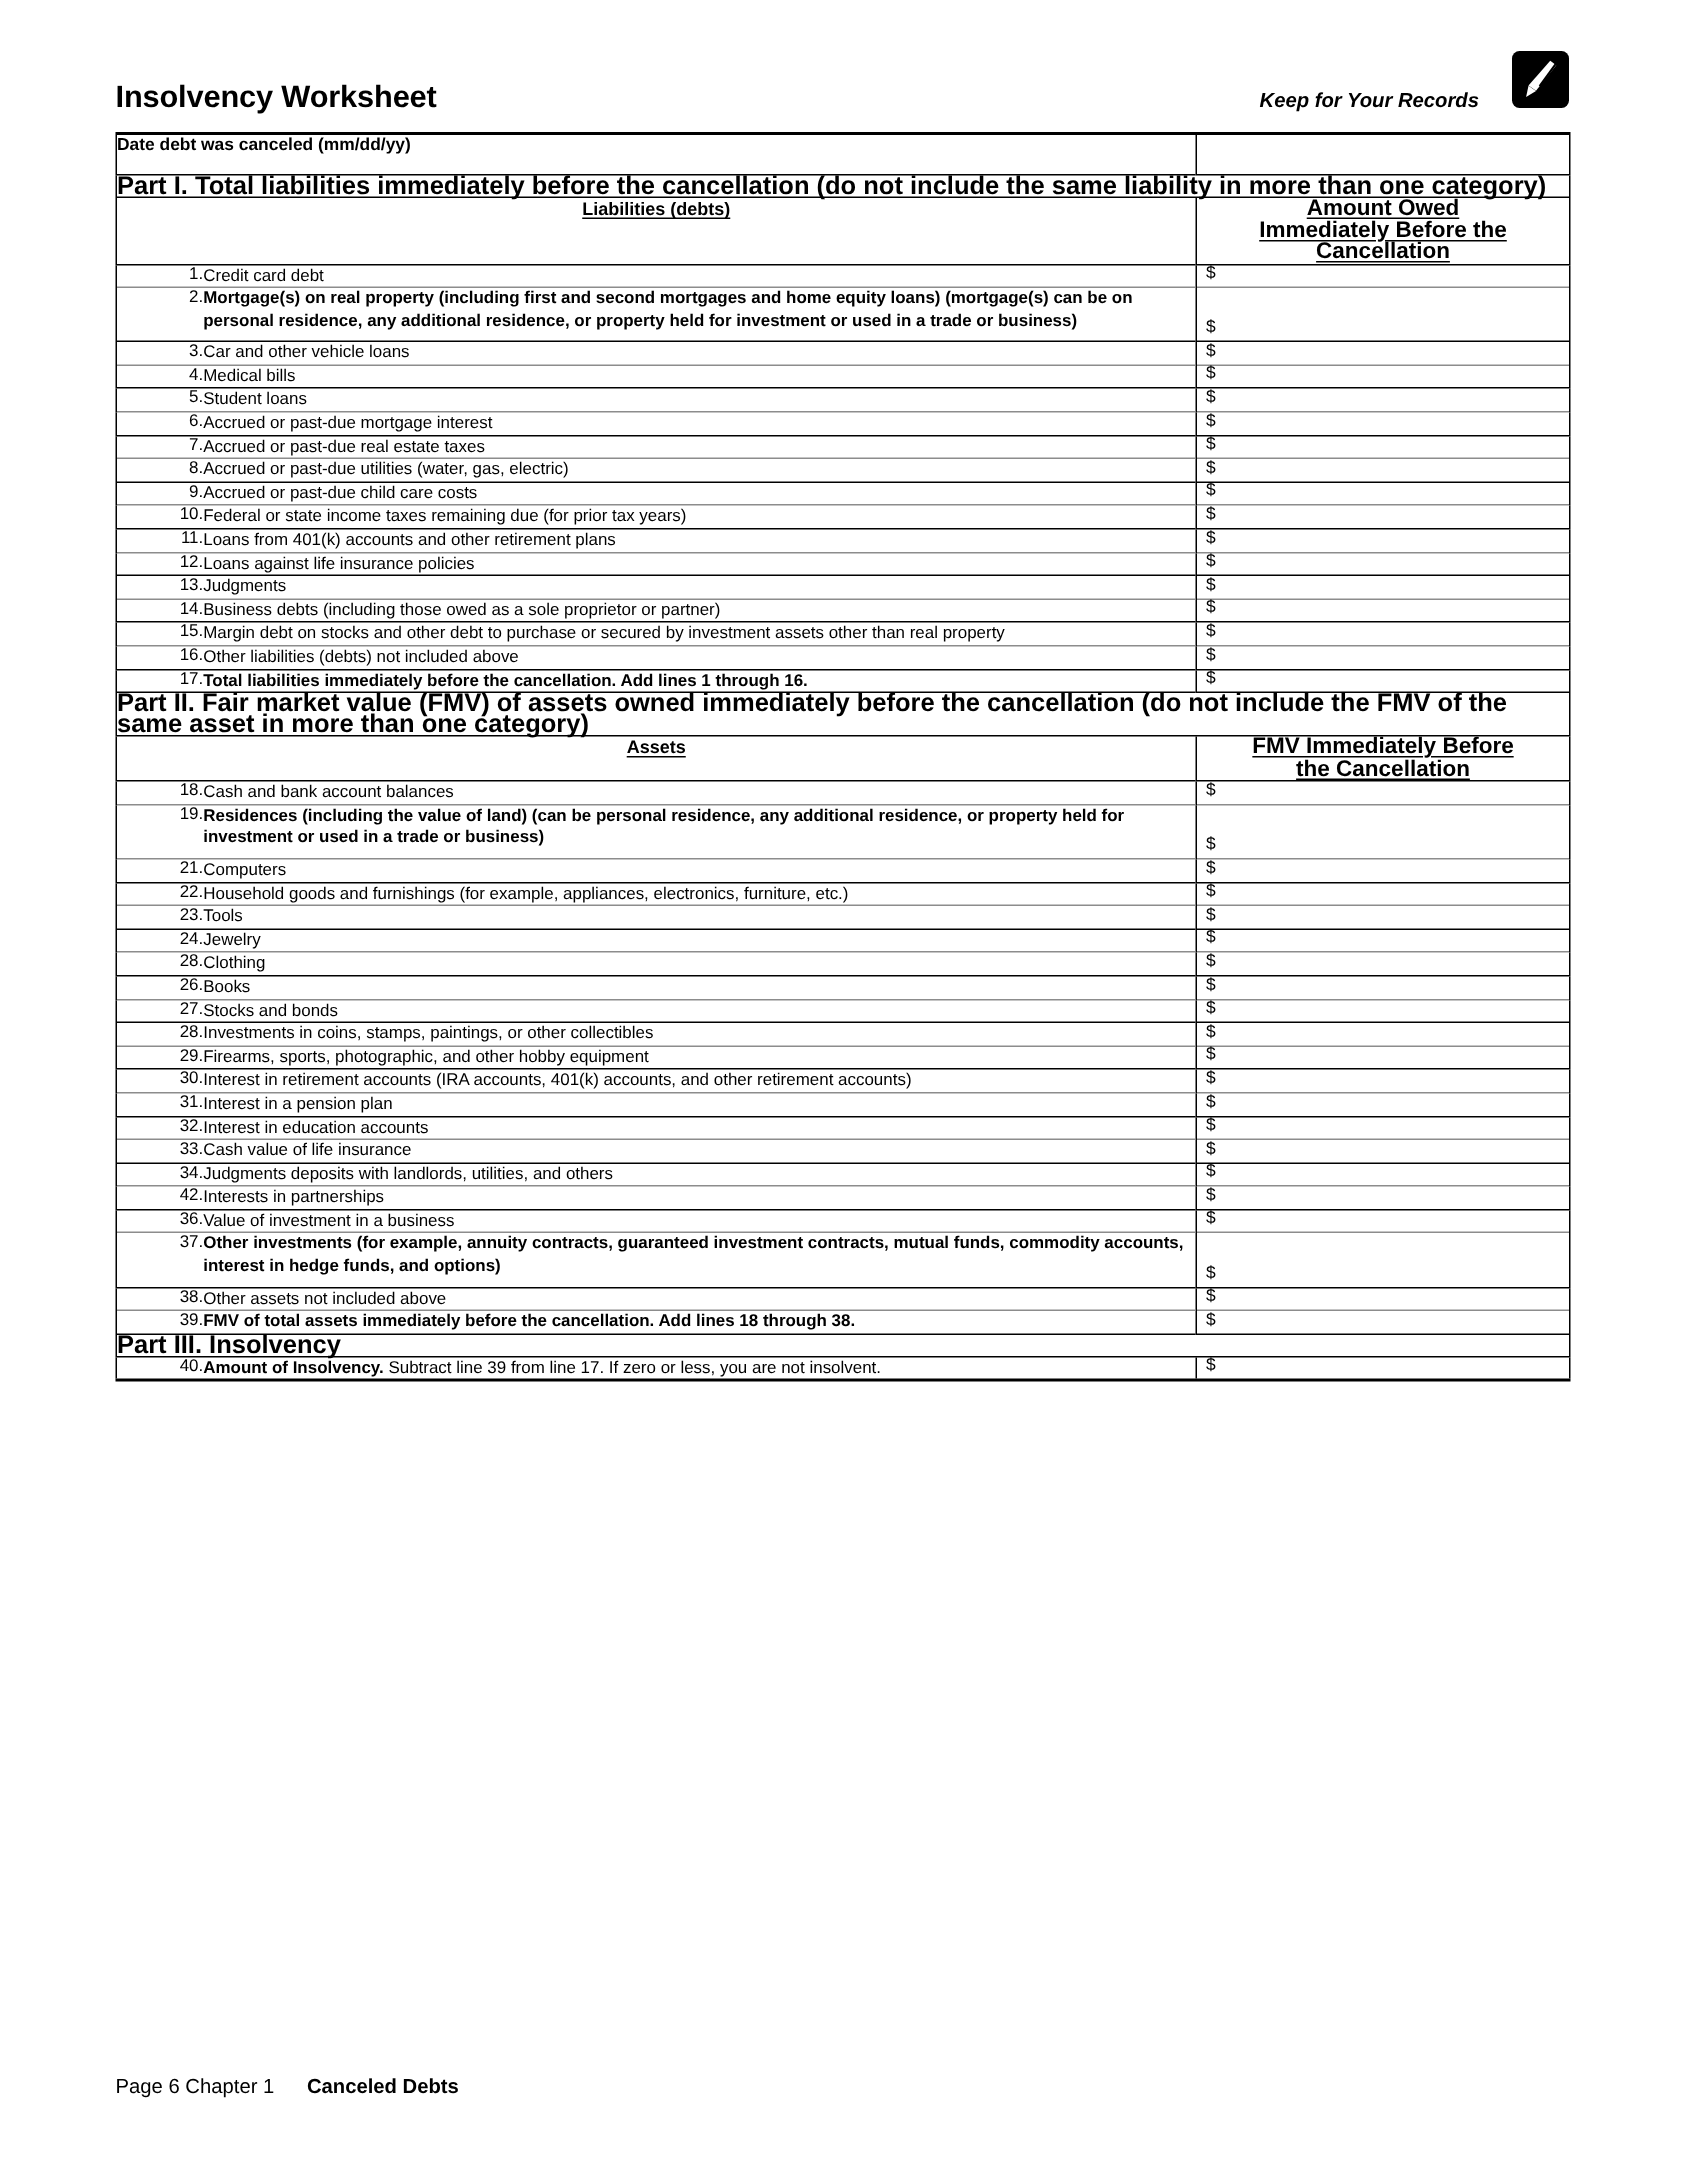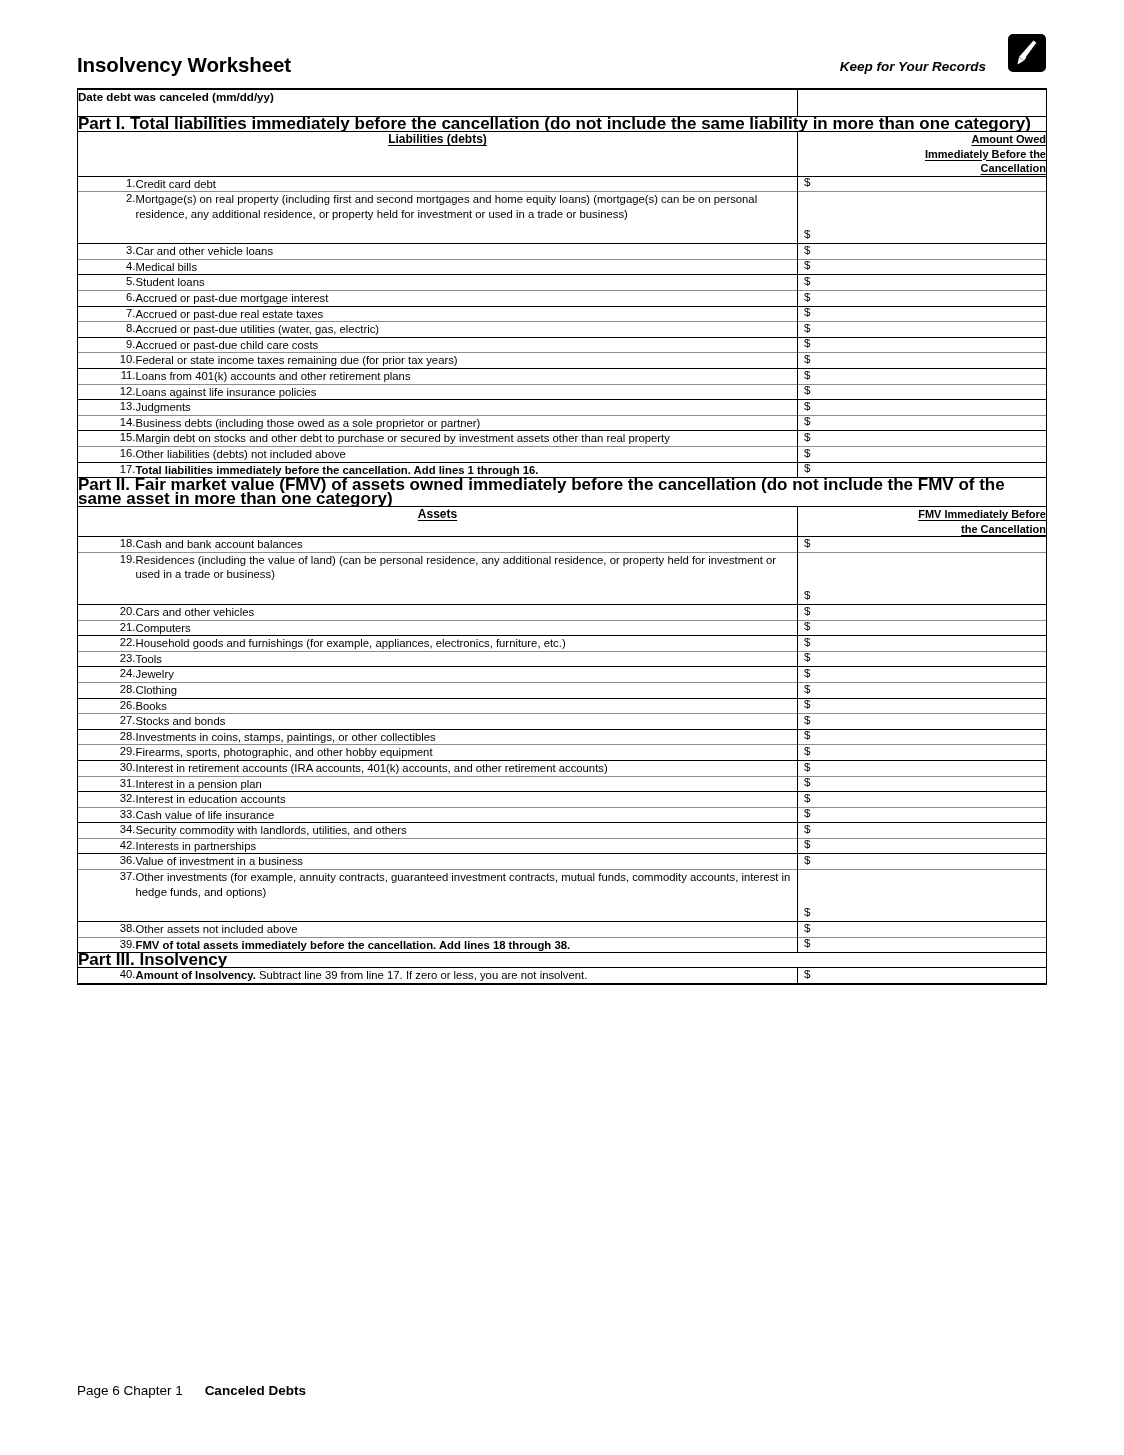--- a/index.html
+++ b/index.html
@@ -130,32 +130,32 @@
   }
 
   
   .colhead-left {
     text-align: center;
     padding: 12px 8px 12px 8px;
     font-weight: bold;
     font-size: 12px;
   }
   .colhead-right {
-    text-align: right;
+    text-align: center;
     padding: 8px 10px 8px 10px;
     font-weight: bold;
-    font-size: 11px;
+    font-size: 15px;
     line-height: 14.5px;
     border-left: 1.6px solid #000;
   }
   .uline { text-decoration: underline; text-underline-offset: 2px; }
 
   .bold { font-weight: bold; }
 
-  .tall .desc { padding-bottom: 22px; }
+  .tall .desc { padding-bottom: 6px; font-weight: bold; }
 
   
   .footer {
     position: absolute;
     left: 77px;
     top: 1383px;
     font-size: 13.5px;
     white-space: nowrap;
   }
   .footer .fpage { display:inline-block; }
@@ -354,27 +354,20 @@
           </td>
         </tr>
         <tr class="tall">
           <td class="num rule-thin edge-l">19.</td>
           <td class="desc rule-thin">Residences (including the value of land) (can be personal residence, any additional residence, or property held for investment or used in a trade or business)</td>
           <td class="amt edge-r rule-thin">
             <span class="dollar">$</span>
           </td>
         </tr>
         <tr>
-          <td class="num rule-thick edge-l">20.</td>
-          <td class="desc rule-thick">Cars and other vehicles</td>
-          <td class="amt edge-r rule-thick">
-            <span class="dollar">$</span>
-          </td>
-        </tr>
-        <tr>
           <td class="num rule-thin edge-l">21.</td>
           <td class="desc rule-thin">Computers</td>
           <td class="amt edge-r rule-thin">
             <span class="dollar">$</span>
           </td>
         </tr>
         <tr>
           <td class="num rule-thick edge-l">22.</td>
           <td class="desc rule-thick">Household goods and furnishings (for example, appliances, electronics, furniture, etc.)</td>
           <td class="amt edge-r rule-thick">
@@ -453,21 +446,21 @@
         </tr>
         <tr>
           <td class="num rule-thin edge-l">33.</td>
           <td class="desc rule-thin">Cash value of life insurance</td>
           <td class="amt edge-r rule-thin">
             <span class="dollar">$</span>
           </td>
         </tr>
         <tr>
           <td class="num rule-thick edge-l">34.</td>
-          <td class="desc rule-thick">Security commodity with landlords, utilities, and others</td>
+          <td class="desc rule-thick">Judgments deposits with landlords, utilities, and others</td>
           <td class="amt edge-r rule-thick">
             <span class="dollar">$</span>
           </td>
         </tr>
         <tr>
           <td class="num rule-thin edge-l">42.</td>
           <td class="desc rule-thin">Interests in partnerships</td>
           <td class="amt edge-r rule-thin">
             <span class="dollar">$</span>
           </td>

